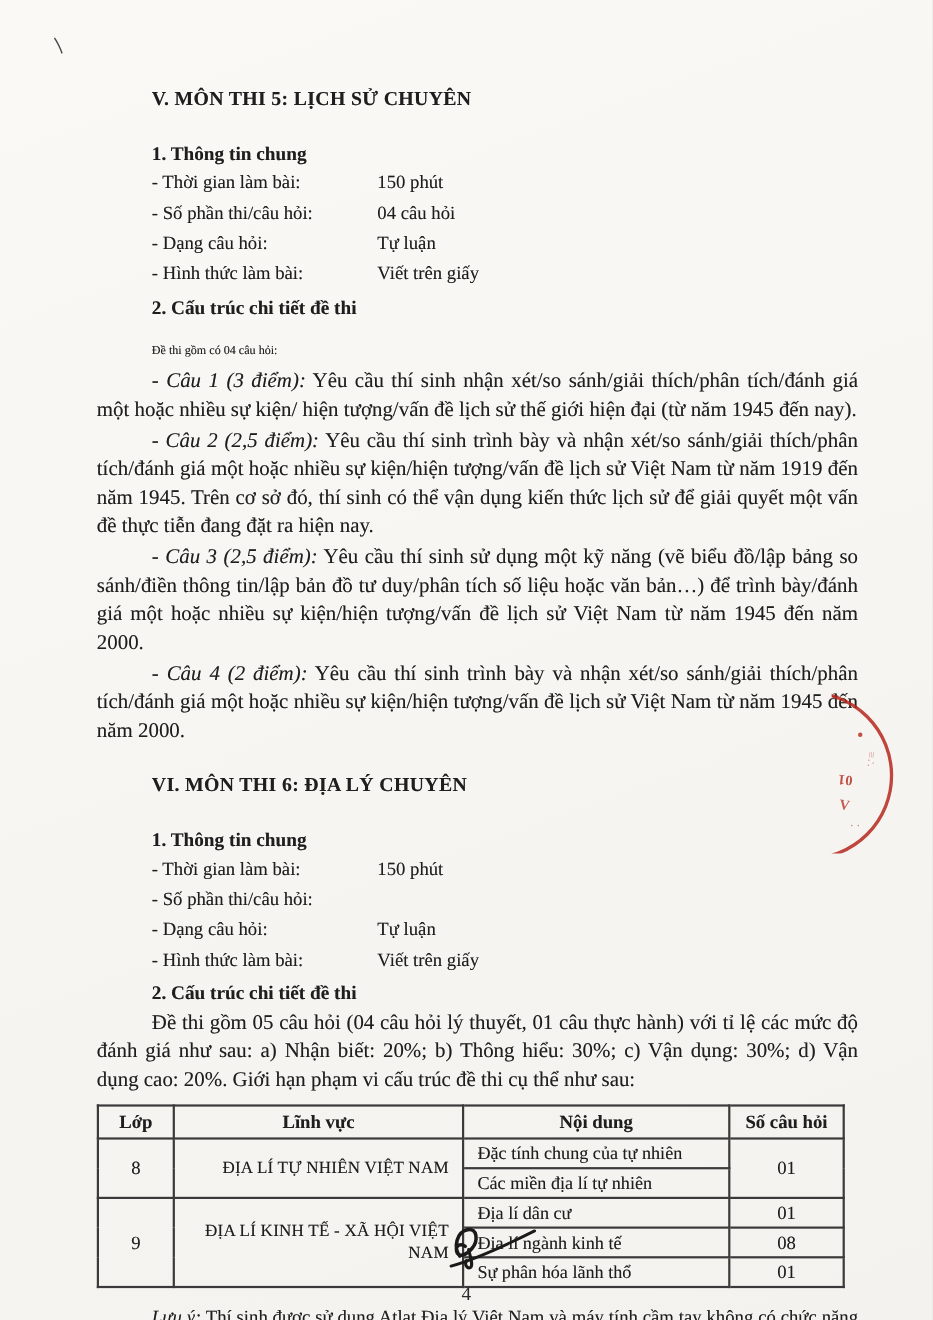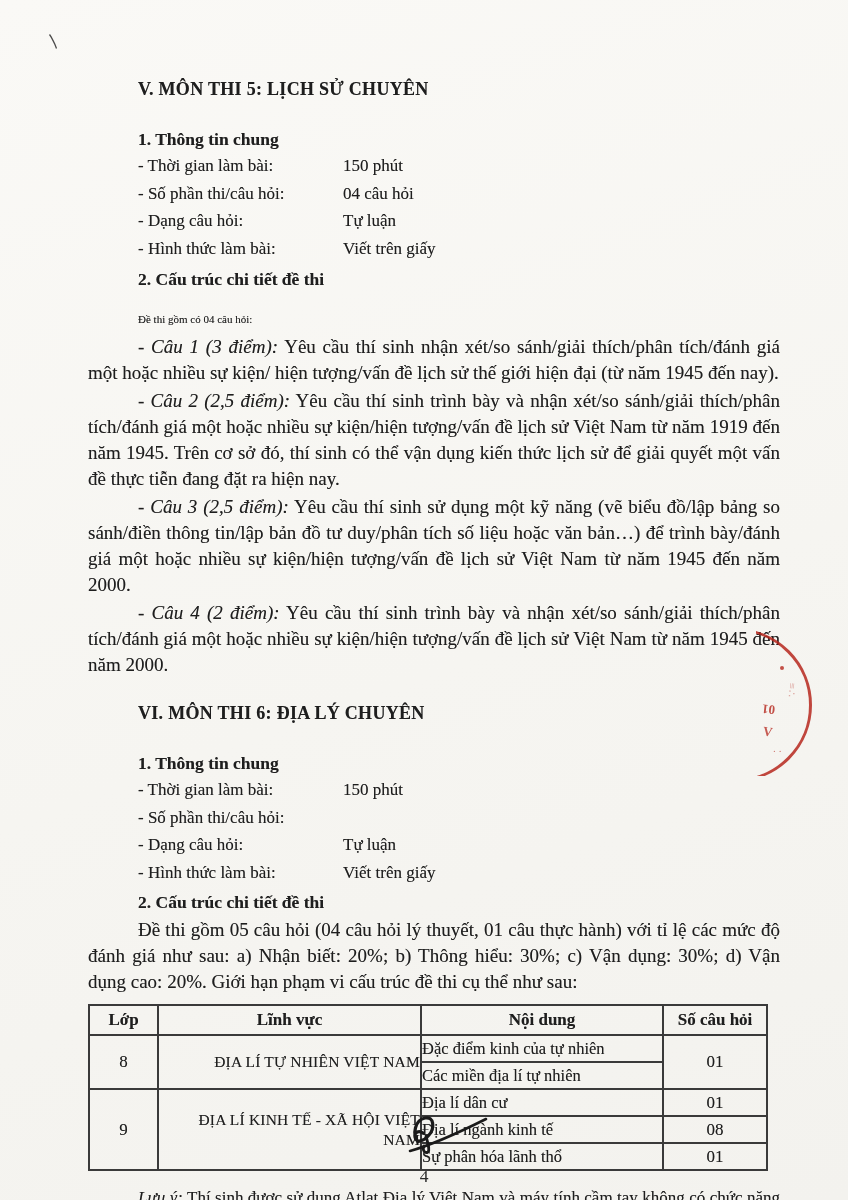--- a/index.html
+++ b/index.html
@@ -18,21 +18,21 @@
   .info-row{display:flex;padding-left:50px;font-size:17px;line-height:27.5px;}
   .info-label{width:205px;}
   .info-value{flex:1;}
   .intro{font-size:11px;line-height:26px;text-indent:50px;margin-top:14px;}
   .para{font-size:19px;line-height:26px;text-indent:50px;text-align:justify;margin-top:2px;}
   .lead{font-style:italic;}
   .gap-sec{margin-top:22px;}
   table.struct{border-collapse:collapse;margin-top:9px;width:678px;table-layout:fixed;}
   table.struct col.c1{width:69px;} table.struct col.c2{width:263px;}
   table.struct col.c3{width:242px;} table.struct col.c4{width:104px;}
-  table.struct th,table.struct td{border:2px solid #3a3a3a;padding:0 0;}
+  table.struct th,table.struct td{border:2px solid #3a3a3a;padding:0 12px;}
   table.struct th{font-size:17px;font-weight:bold;height:28px;text-align:center;}
   td.grade{font-size:17px;text-align:center;}
   td.field{font-size:15.5px;text-align:right;letter-spacing:.2px;line-height:20px;}
   td.cellc{font-size:16.5px;text-align:left;height:25px;line-height:20px;}
   td.count{font-size:17px;text-align:center;}
   .note{font-size:17px;line-height:28px;text-indent:50px;text-align:justify;margin-top:13px;}
   .note-lead{font-style:italic;}
   .pagenum{position:absolute;left:0;right:0;top:1166px;text-align:center;font-size:17.5px;color:#2a2a2a;}
   
   .stamp-clip{position:absolute;left:756px;top:630px;width:92px;height:146px;overflow:hidden;pointer-events:none;}
@@ -117,21 +117,21 @@
       <tbody>
           <tr>
         <th>Lớp</th>
         <th>Lĩnh vực</th>
         <th>Nội dung</th>
         <th>Số câu hỏi</th>
       </tr>
       <tr>
         <td class="grade" rowspan="2">8</td>
         <td class="field" rowspan="2">ĐỊA LÍ TỰ NHIÊN VIỆT NAM</td>
-        <td class="cellc">Đặc điểm kinh của tự nhiên</td>
+        <td class="cellc">Đặc tính chung của tự nhiên</td>
         <td class="count" rowspan="2">01</td>
       </tr>
       <tr>
         <td class="cellc">Các miền địa lí tự nhiên</td>
       </tr>
       <tr>
         <td class="grade" rowspan="3">9</td>
         <td class="field" rowspan="3">ĐỊA LÍ KINH TẾ - XÃ HỘI VIỆT NAM</td>
         <td class="cellc">Địa lí dân cư</td>
         <td class="count">01</td>

